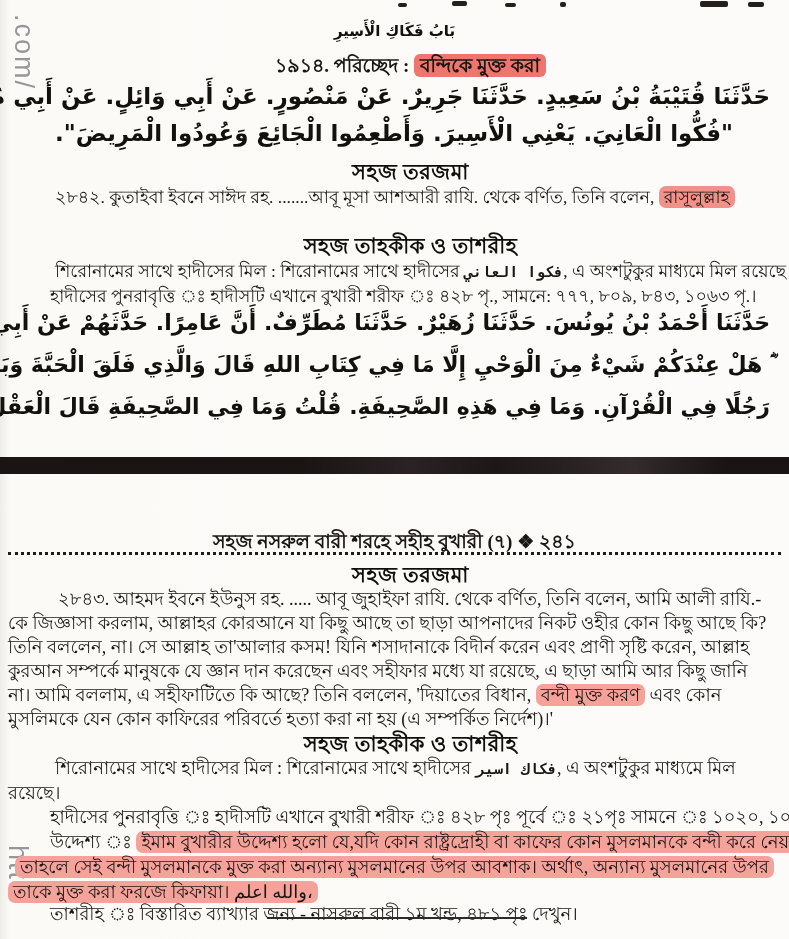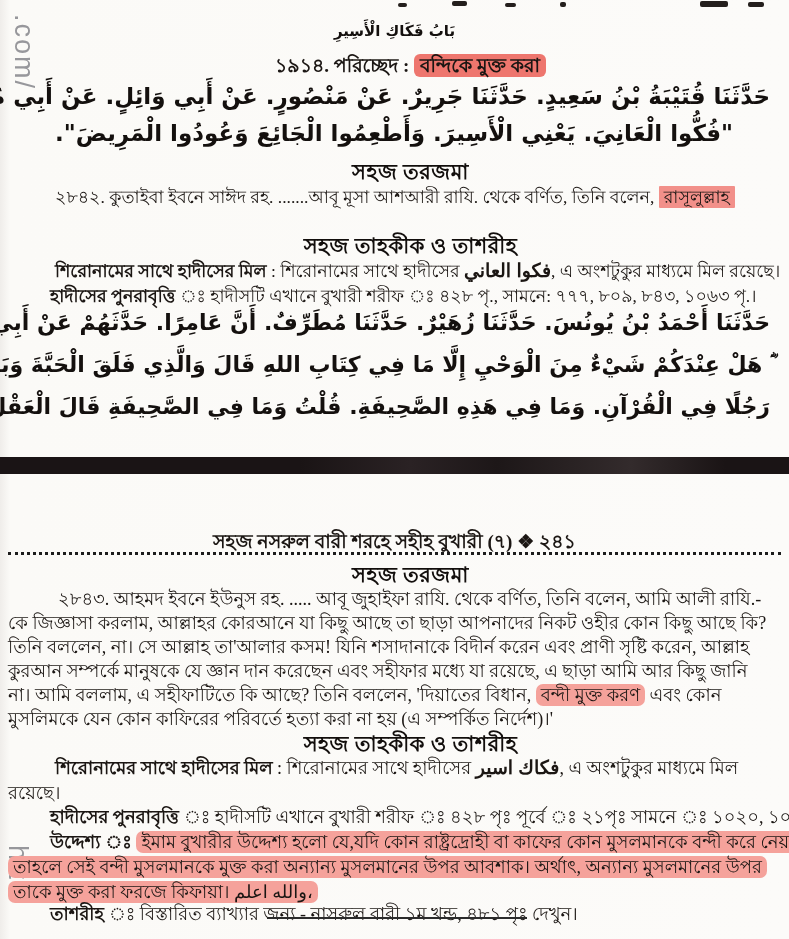--- a/index.html
+++ b/index.html
@@ -11,25 +11,25 @@
     background:linear-gradient(90deg,#efedea 0px,#fbfaf7 10px,#fcfbf9 100%);
     overflow:hidden;
     color:#171310;
   }
   .line{position:absolute;white-space:nowrap;}
   .bn{font-family:"Liberation Serif", serif;font-size:17.5px;color:#1b1613;}
   .bn2{font-family:"Liberation Serif", serif;font-size:18px;color:#1b1613;}
   .ar{font-family:"DejaVu Sans", sans-serif;direction:rtl;unicode-bidi:bidi-override;font-weight:bold;color:#14100e;}
   .center{left:0;width:789px;text-align:center;}
   .heading{font-weight:bold;font-size:21px;color:#120e0c;letter-spacing:0.5px;margin-left:16px;}
-  .bold{font-weight:bold;}
-  .hl{background:#f2908a;border-radius:1px;padding:1px 5px;box-decoration-break:clone;}
+  .bold{font-weight:normal;}
+  .hl{background:#f2908a;border-radius:7px;padding:1px 5px;box-decoration-break:clone;}
   .hl-strong{background:#ee766e;border-radius:6px;padding:1px 6px;}
   .hl-soft{background:#f5a29b;border-radius:7px;padding:1px 5px;}
-  .ar-inline{font-family:Liberation Sans, sans-serif;font-size:19px;font-weight:bold;direction:rtl;unicode-bidi:embed;}
+  .ar-inline{font-family:Liberation Mono, monospace;font-size:15px;font-weight:bold;direction:rtl;unicode-bidi:embed;}
   .divider-bar{
     position:absolute;left:0;top:457px;width:789px;height:17px;
     background:linear-gradient(90deg,#1a1415 0%,#1a1415 38%,#2a2224 52%,#1d1718 63%,#332b2c 80%,#1a1415 92%);
   }
   .dotted-rule{position:absolute;left:8px;top:552px;width:773px;border-top:3px dotted #1c1c1c;}
   .bottom-rule{position:absolute;left:267px;top:917px;width:260px;border-top:2px solid #2b2b2b;}
   .wm{
     position:absolute;
     writing-mode:vertical-rl;
     font-family:"Liberation Sans", sans-serif;
@@ -105,21 +105,21 @@
   </div>
   <div class="line bn2" style="top:779px;left:8px;width:773px;">রয়েছে।</div>
 
   <div class="line bn2" style="top:803px;left:50px;width:731px;">
     <span class="bold">হাদীসের পুনরাবৃত্তি</span><span> ঃ হাদীসটি এখানে বুখারী শরীফ ঃ ৪২৮ পৃঃ পূর্বে ঃ ২১পৃঃ সামনে ঃ ১০২০, ১০২১ পৃঃ।</span>
   </div>
 
   <div class="line bn2" style="top:828px;left:50px;width:731px;">
     <span class="bold">উদ্দেশ্য</span><span class="bold"> ঃ </span><span class="hl-soft">ইমাম বুখারীর উদ্দেশ্য হলো যে,যদি কোন রাষ্ট্রদ্রোহী বা কাফের কোন মুসলমানকে বন্দী করে নেয়,</span>
   </div>
-  <div class="line bn2" style="top:853px;left:8px;width:773px;">
+  <div class="line bn2" style="top:853px;left:8px;width:773px;text-align:center;">
     <span class="hl-soft">তাহলে সেই বন্দী মুসলমানকে মুক্ত করা অন্যান্য মুসলমানের উপর আবশাক। অর্থাৎ, অন্যান্য মুসলমানের উপর</span>
   </div>
   <div class="line bn2" style="top:878px;left:8px;width:773px;">
     <span class="hl-soft">তাকে মুক্ত করা ফরজে কিফায়া। والله اعلم،</span>
   </div>
 
   <div class="line bn2" style="top:900px;left:50px;width:731px;">
     <span class="bold">তাশরীহ</span><span> ঃ বিস্তারিত ব্যাখ্যার জন্য - নাসরুল বারী ১ম খন্ড, ৪৮১ পৃঃ দেখুন।</span>
   </div>
 

